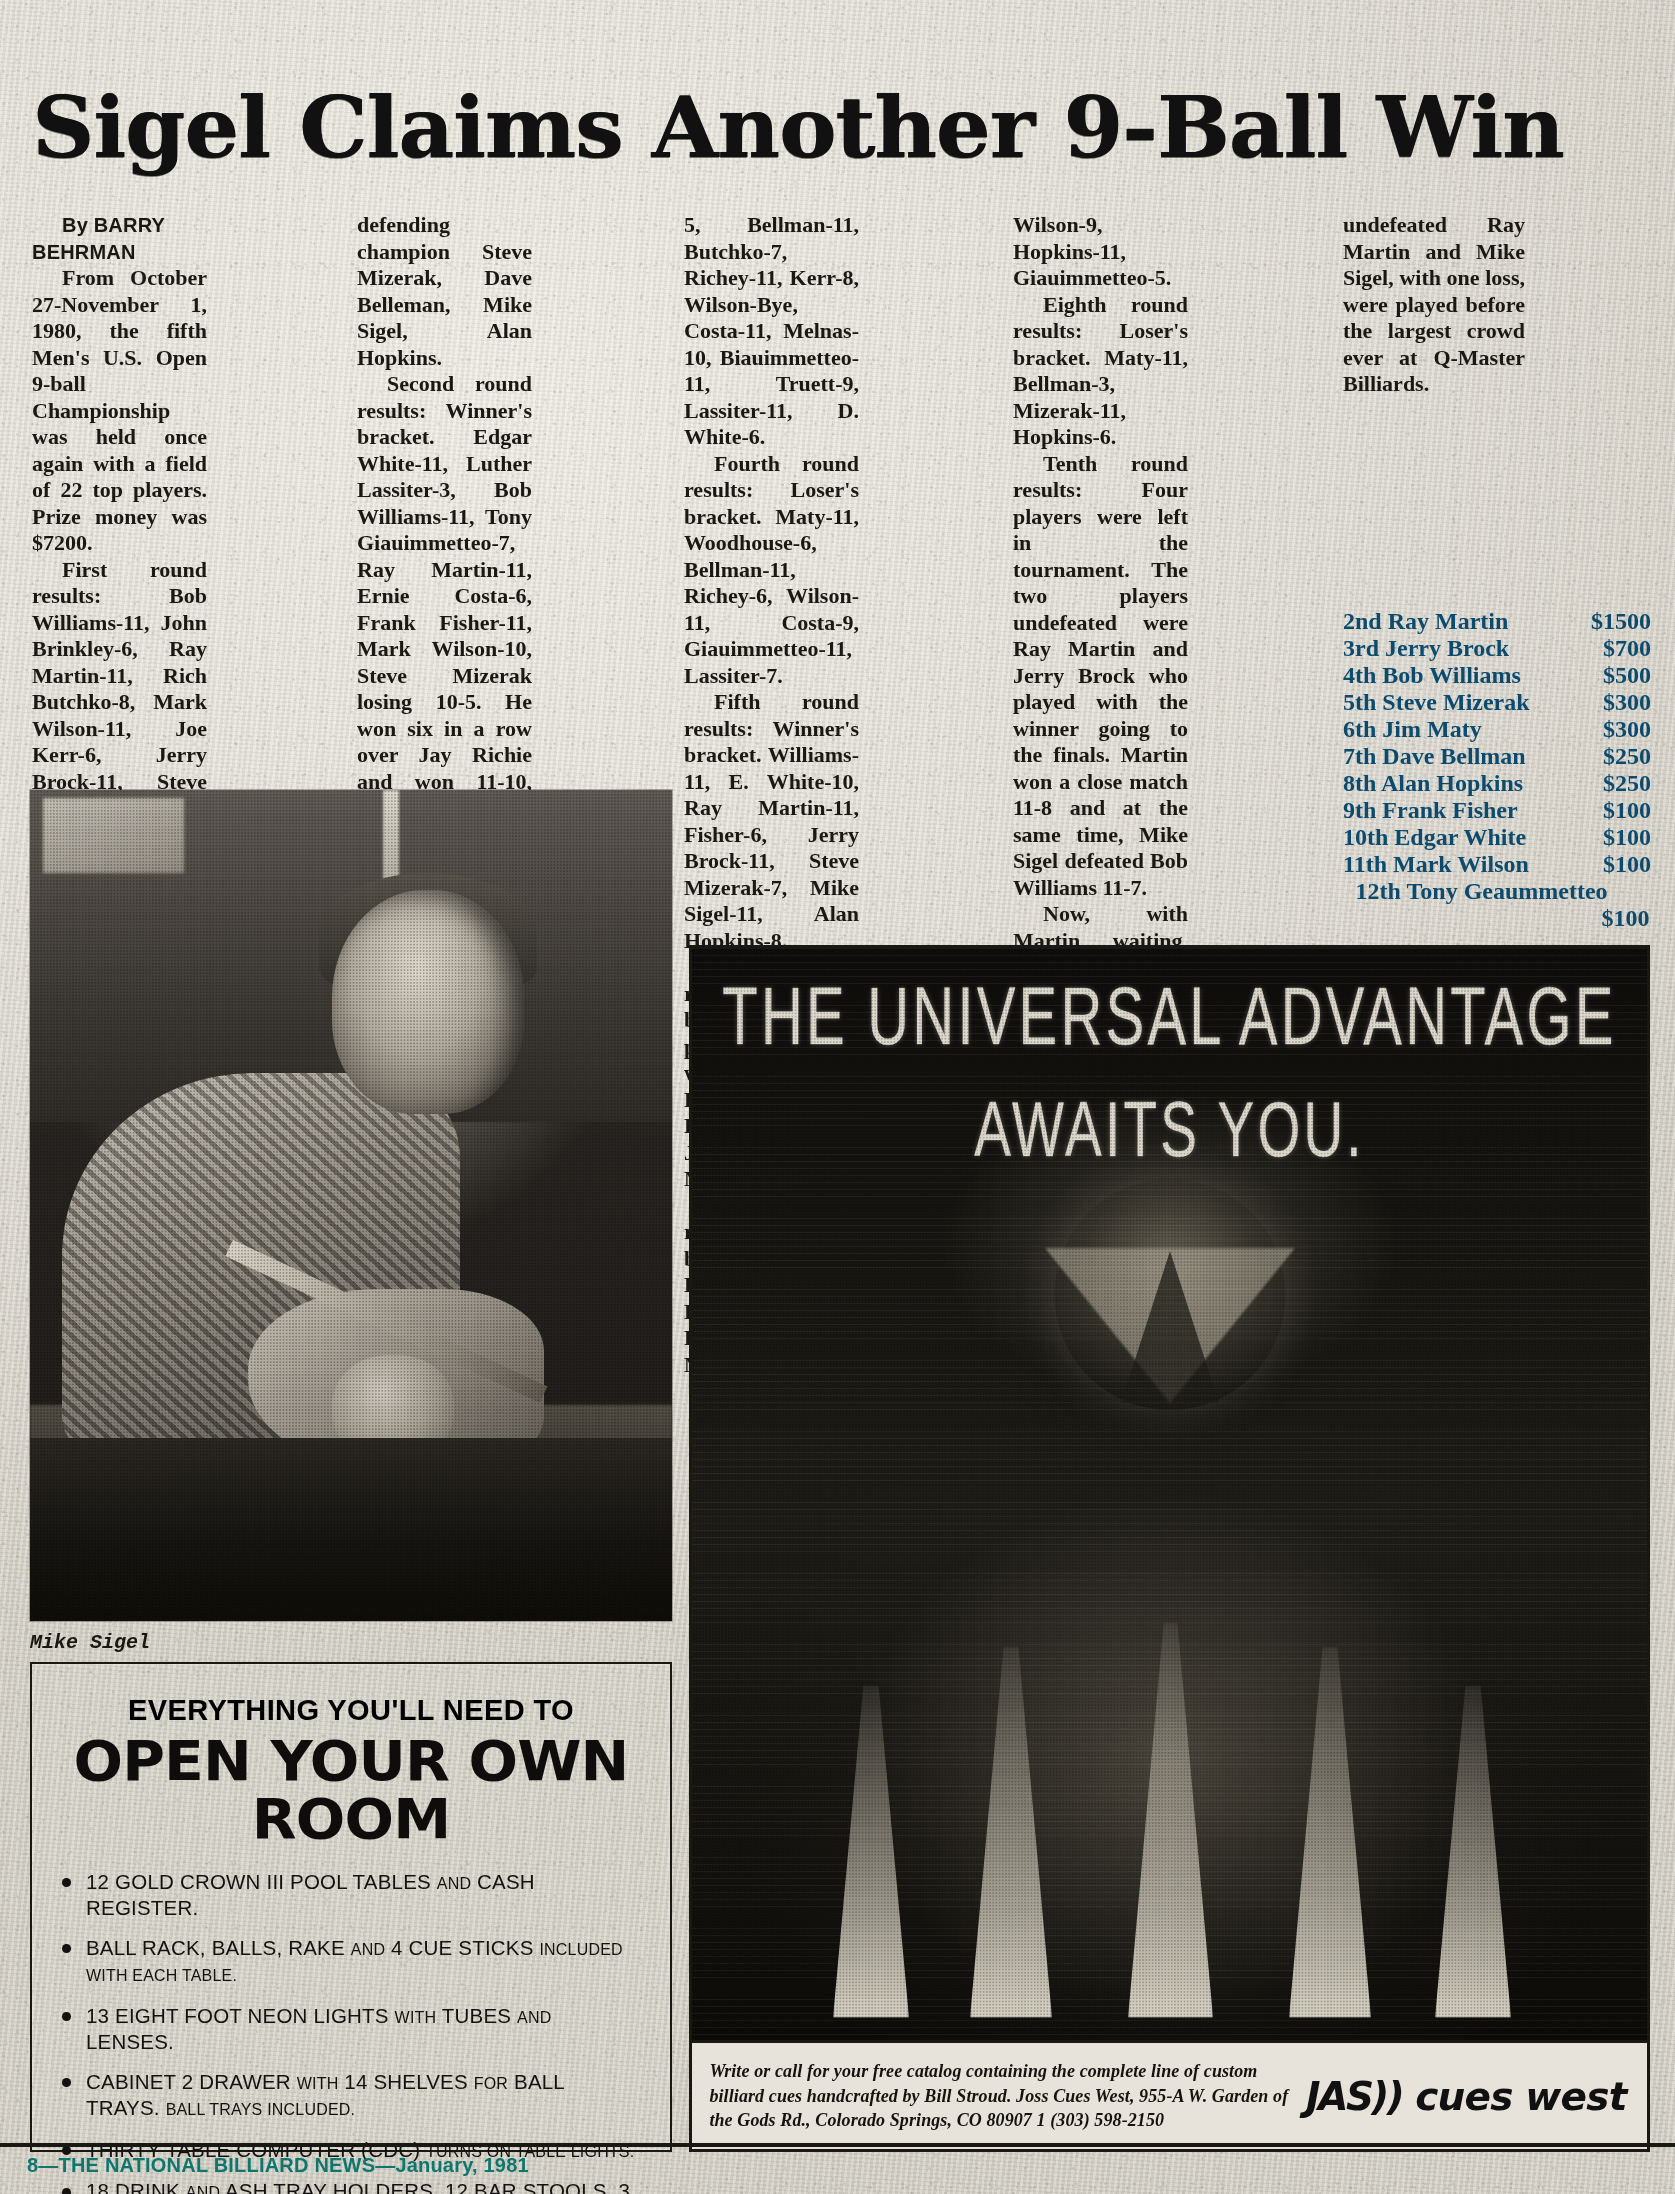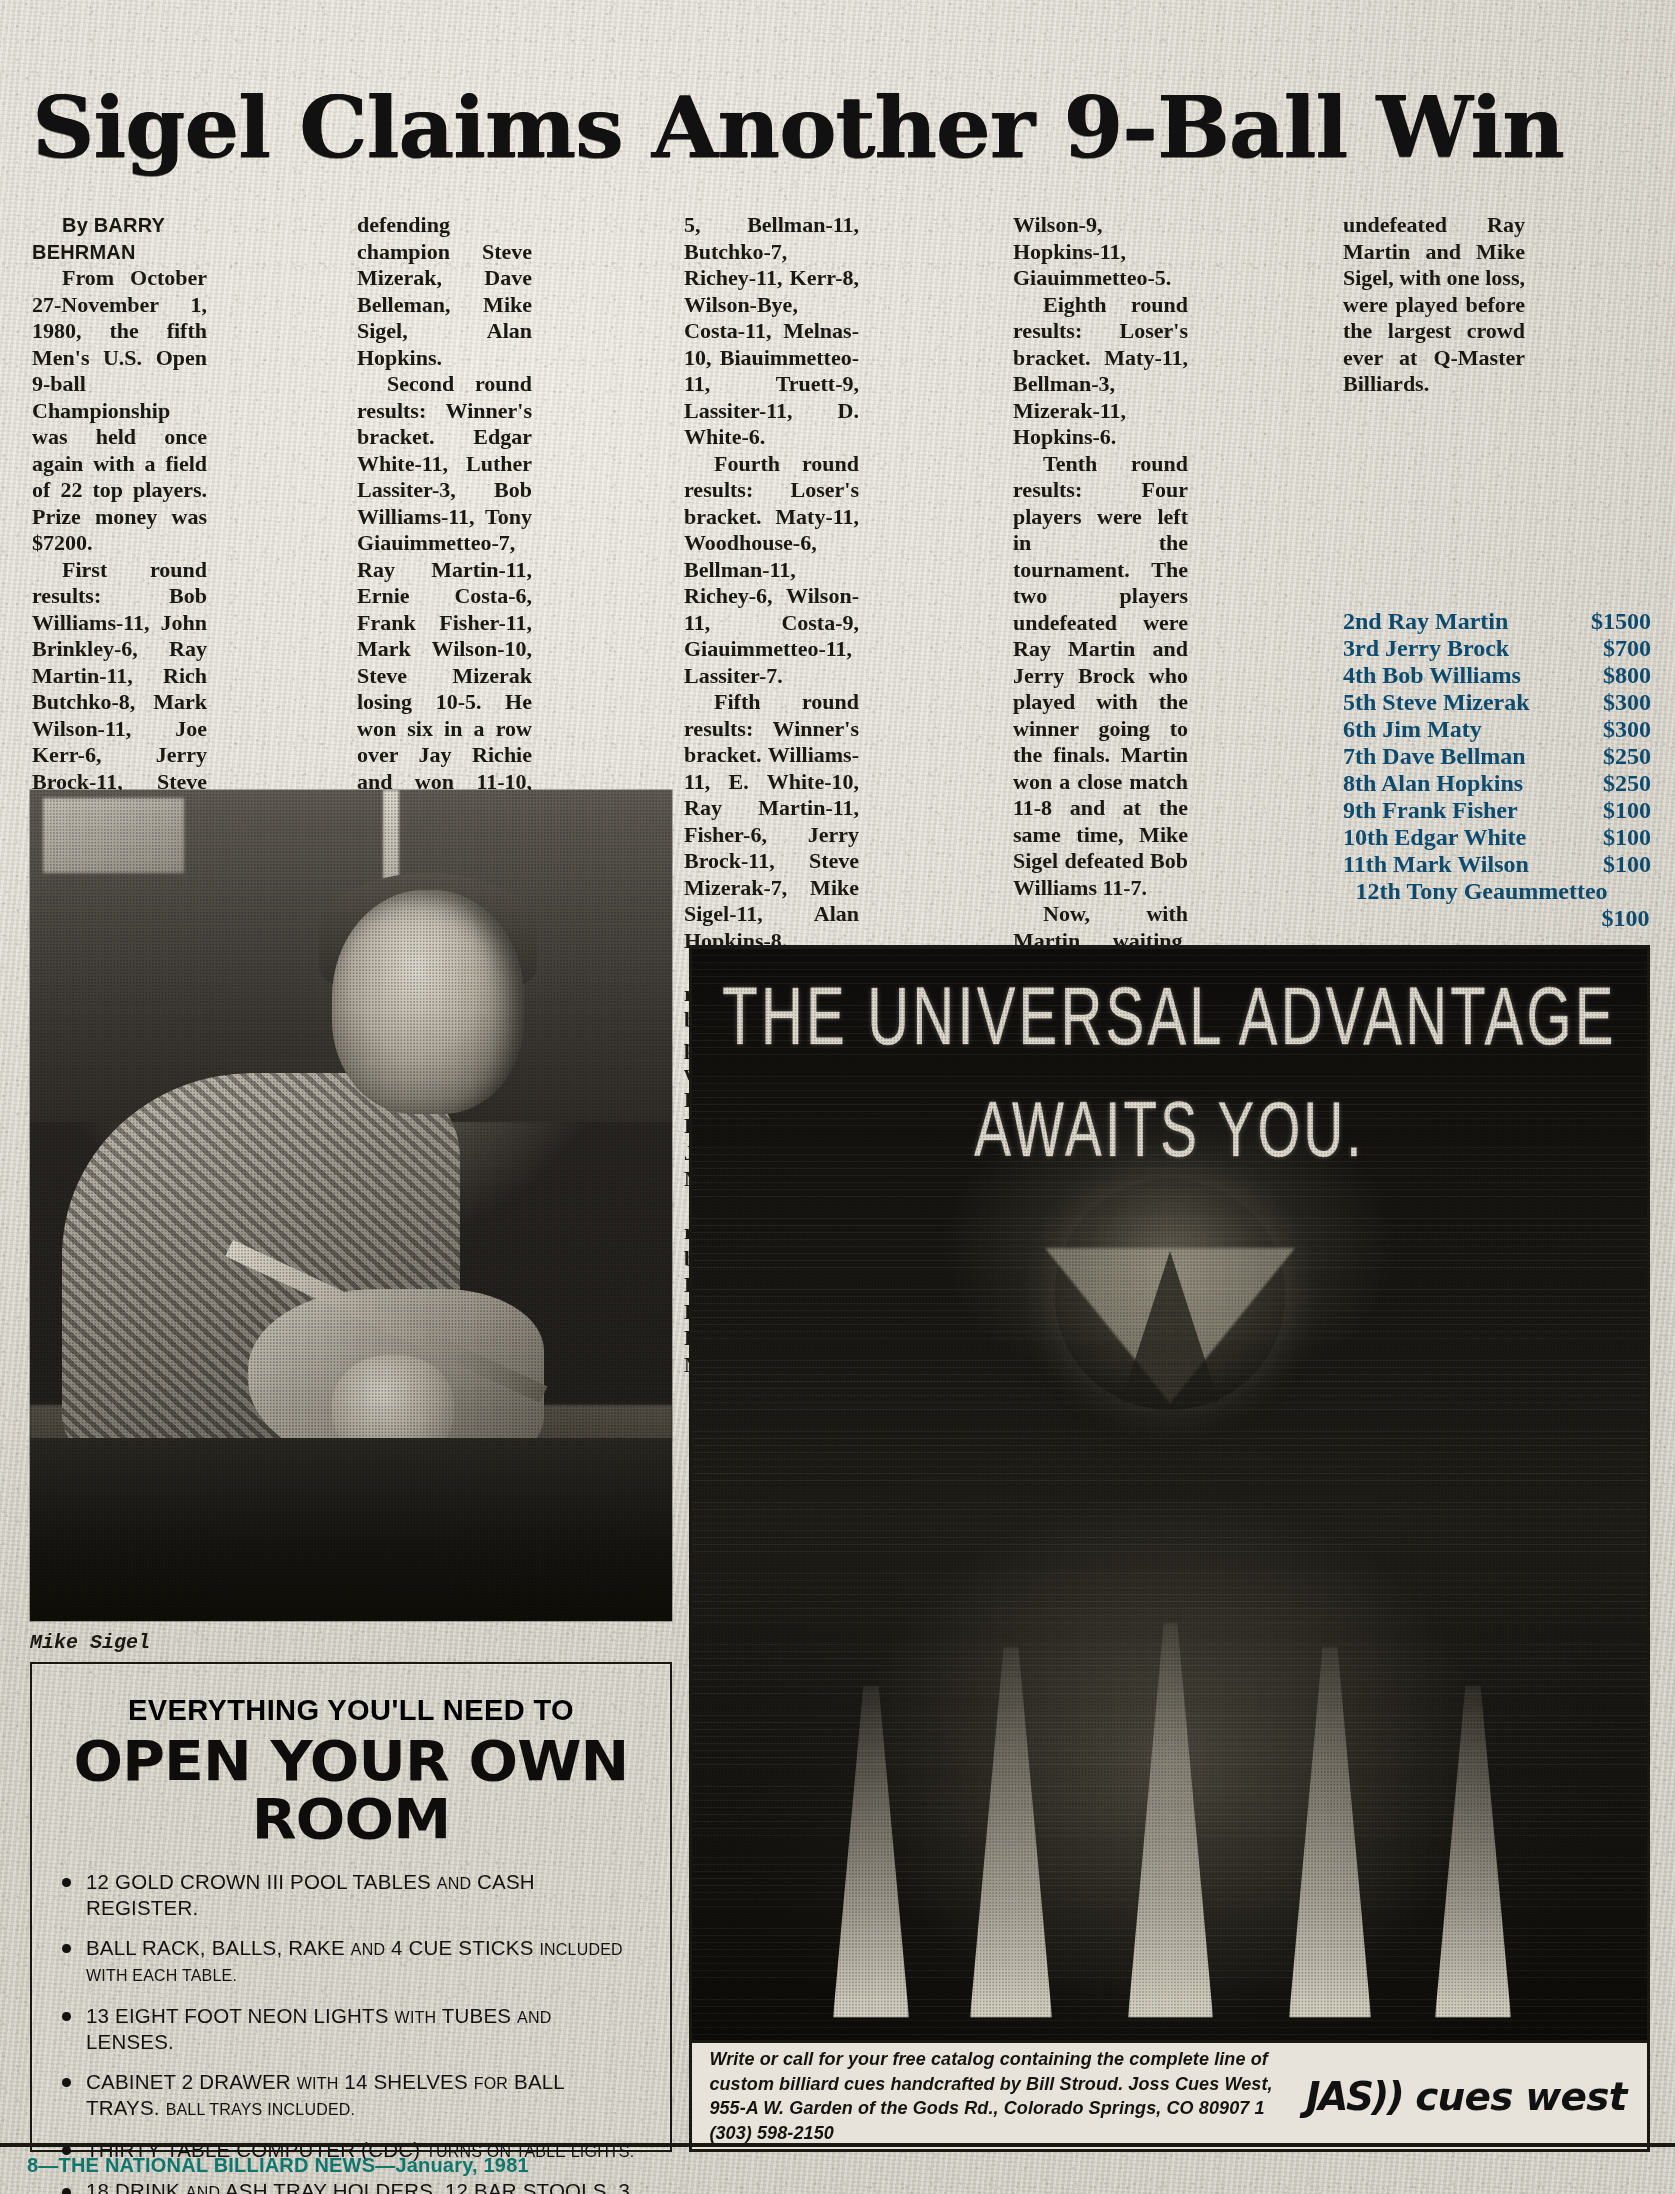--- a/index.html
+++ b/index.html
@@ -279,21 +279,21 @@
     background-size:3.2px 3.2px;mix-blend-mode:multiply;opacity:.45;
   }
   #jossfoot{
     position:absolute;left:0;right:0;bottom:0;height:106px;
     background:#e7e3da;
     border-top:3.2px solid #1a1813;
     display:flex;align-items:center;
   }
   #jossfoot .txt{
     flex:1;padding:6.3px 0 6.3px 17.4px;
-    font-family:Liberation Sans, sans-serif;
+    font-family:Liberation Serif, serif;
     font-style:italic;font-weight:bold;
     font-size:18px;line-height:24.5px;color:#15130f;
     letter-spacing:0.1px;
   }
   #jossfoot .logo{
     padding-right:20.5px;white-space:nowrap;
     font-family:"DejaVu Sans","Liberation Sans",sans-serif;
     font-weight:bold;font-style:italic;font-size:39px;color:#111;
     letter-spacing:-0.8px;
   }
@@ -355,21 +355,21 @@
       <div class="row">
         <span class="nm">2nd Ray Martin</span>
         <span>$1500</span>
       </div>
       <div class="row">
         <span class="nm">3rd Jerry Brock</span>
         <span>$700</span>
       </div>
       <div class="row">
         <span class="nm">4th Bob Williams</span>
-        <span>$800</span>
+        <span>$500</span>
       </div>
       <div class="row">
         <span class="nm">5th Steve Mizerak</span>
         <span>$300</span>
       </div>
       <div class="row">
         <span class="nm">6th Jim Maty</span>
         <span>$300</span>
       </div>
       <div class="row">

